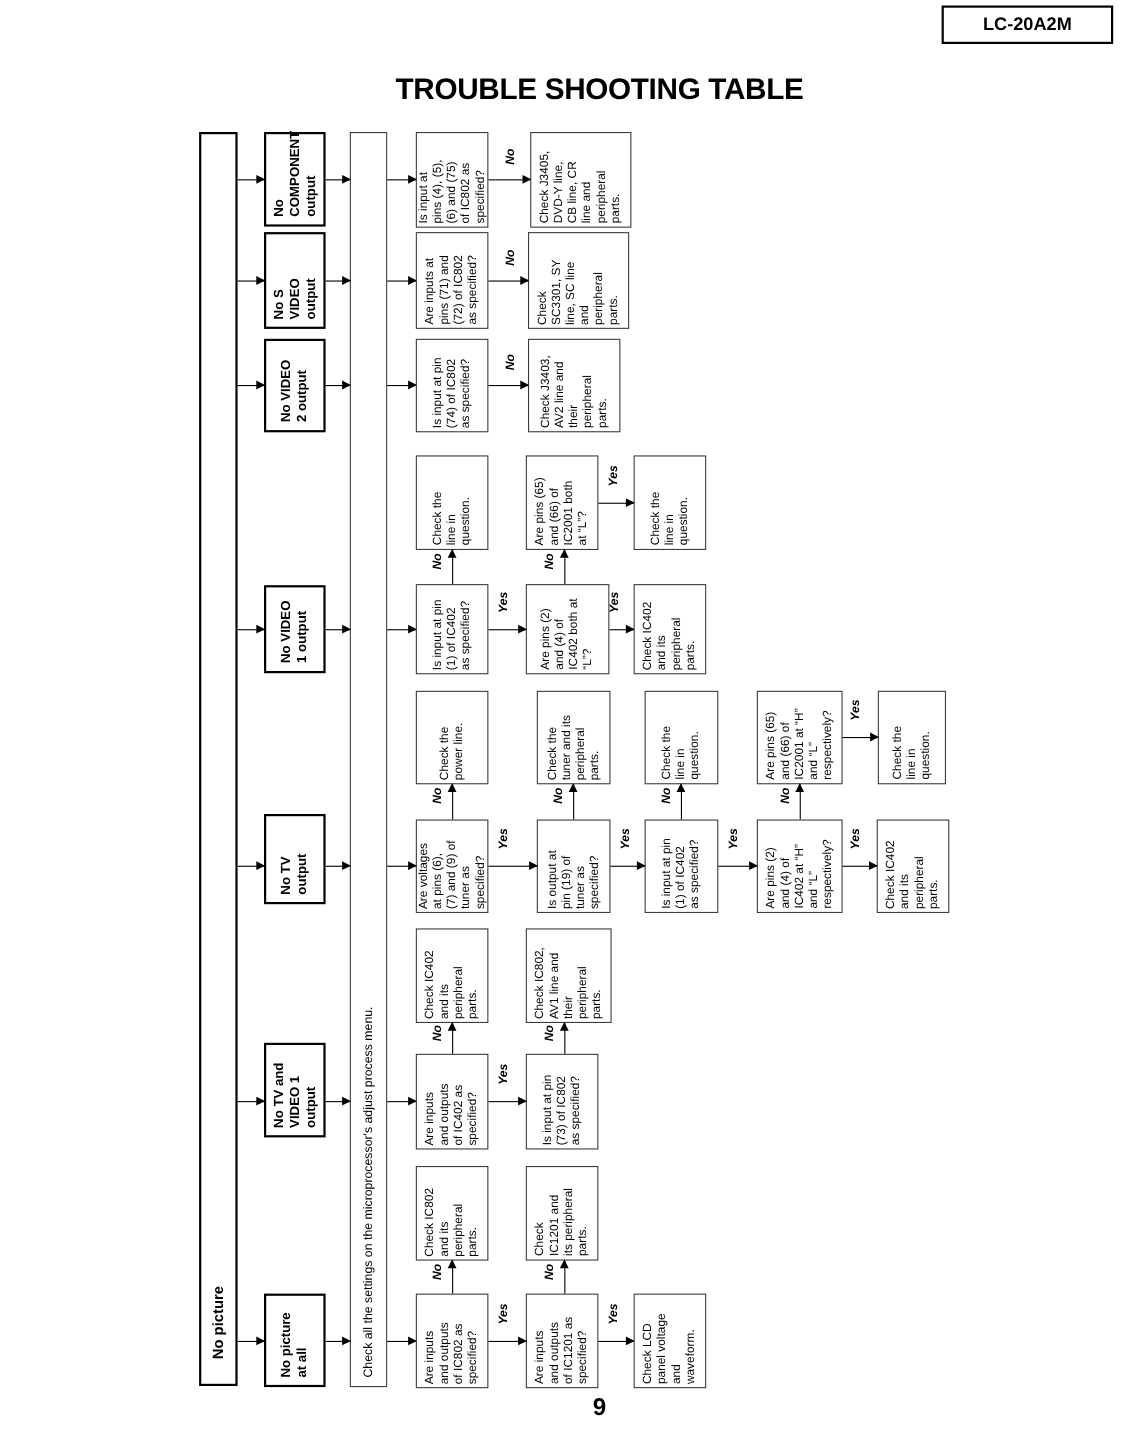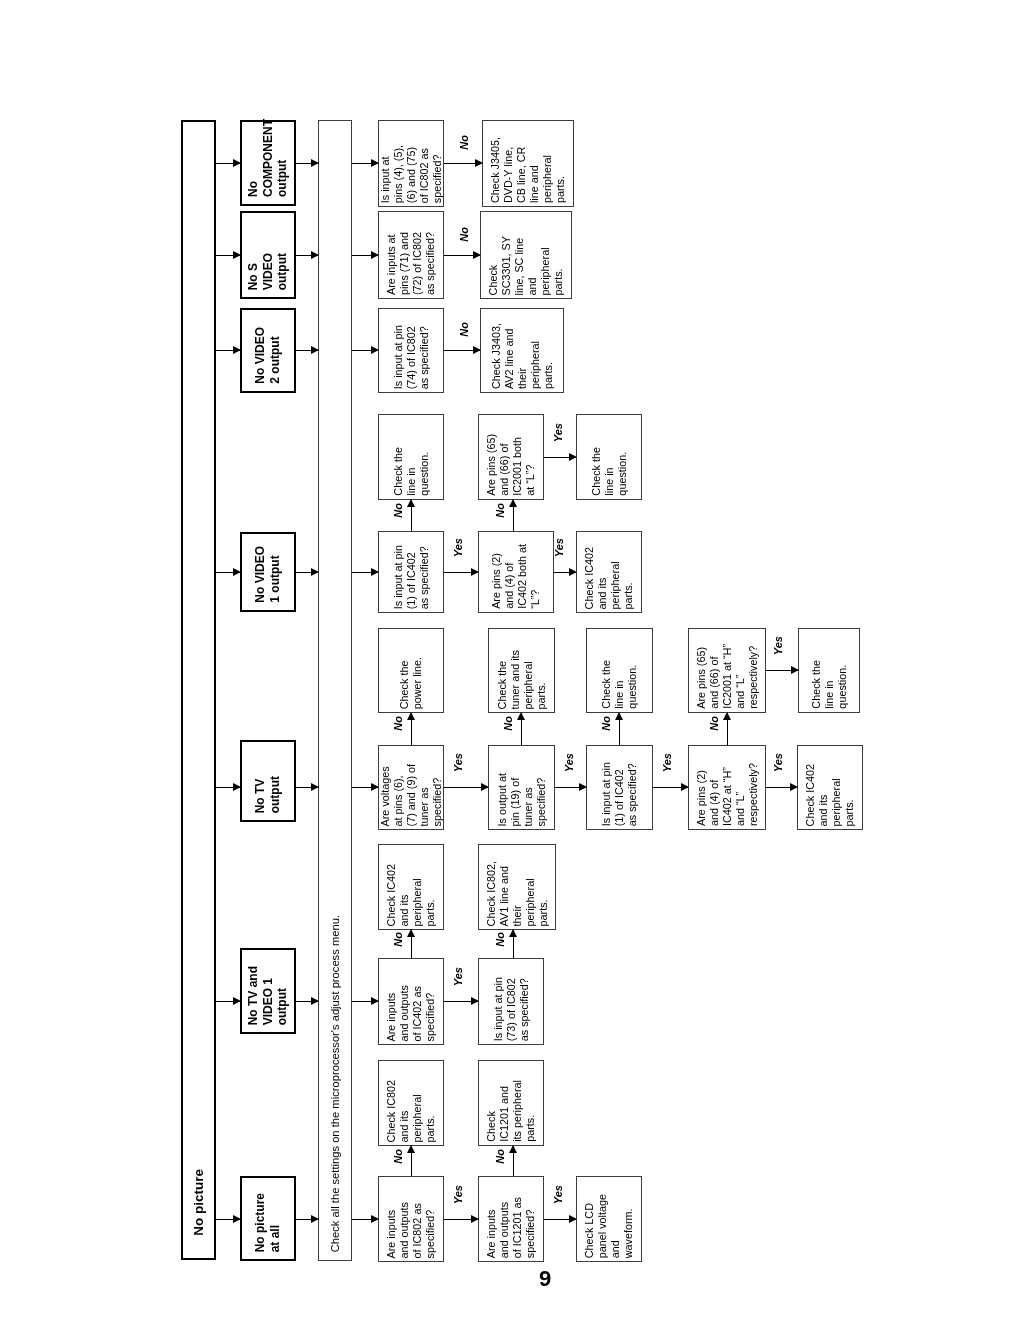--- a/index.html
+++ b/index.html
@@ -29,20 +29,22 @@
            border:2.6px solid #000; display:flex; align-items:center; justify-content:center;
            font-weight:bold; font-size:16.5px; }
   .pageno { position:absolute; left:495px; top:1266px; width:100px; text-align:center;
             font-weight:bold; font-size:22px; }
 </style>
 </head>
 <body>
 
 <div class="page">
 
+  <div class="badge">LC-20A2M</div>
+  <div class="title">TROUBLE SHOOTING TABLE</div>
 
   <div class="bar bar1" style="left:181px;top:120px;width:35px;height:1140px">
       <span class="v">No picture</span>
     </div>
   <div class="bar bar2" style="left:318px;top:120px;width:34px;height:1141px">
       <span class="v">Check all the settings on the microprocessor's adjust process menu.</span>
     </div>
 
   <div class="box hdr" style="left:240px;top:120px;width:56px;height:86px">
       <span class="v">No

